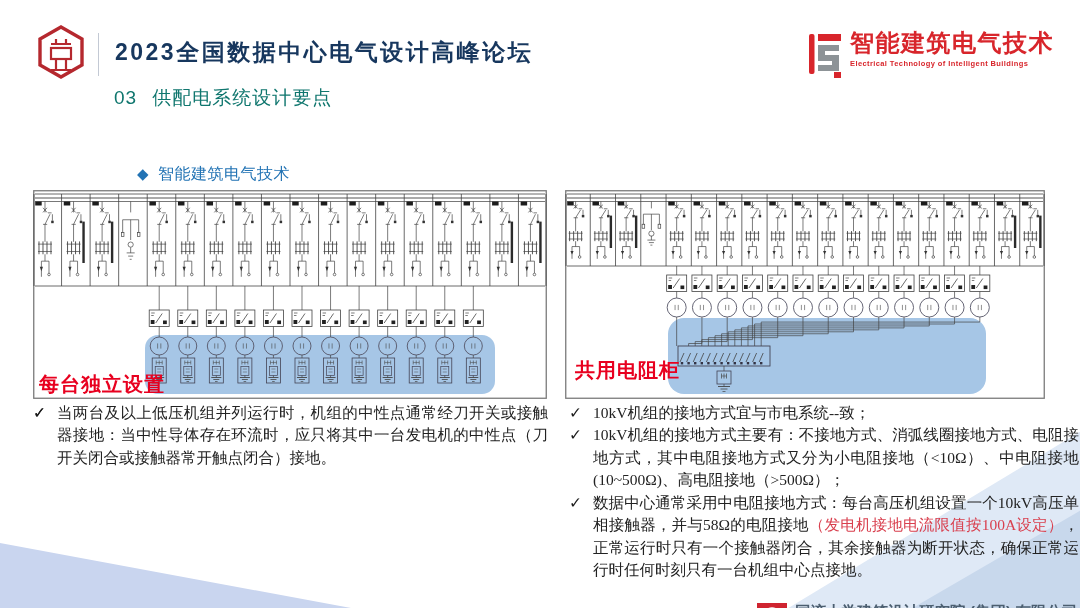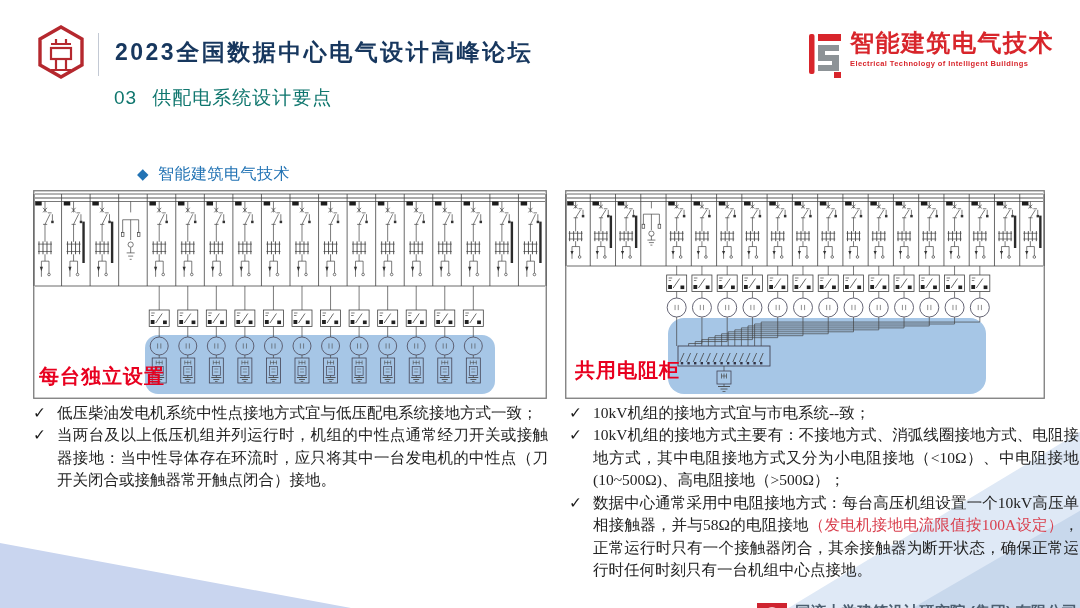--- a/index.html
+++ b/index.html
@@ -25,21 +25,21 @@
   .b1{position:absolute;left:119px;top:126px;font-size:16px;color:#2273b4;letter-spacing:.5px;}
   .sq{display:inline-block;width:11px;height:11px;background:#2273b4;margin-right:11px;}
   .b2{position:absolute;left:137px;top:164px;font-size:16px;color:#2273b4;letter-spacing:.5px;}
   .dia{color:#2273b4;margin-right:9px;font-size:15px;}
   
   .panel{position:absolute;top:190px;background:#fff;}
   .panel-left{left:33px;width:514px;height:209px;}
   .panel-right{left:565px;width:576px;height:209px;}
   .diagram-label{position:absolute;font-weight:bold;color:#e8001f;font-size:20px;
                  letter-spacing:1px;white-space:nowrap;}
-  .panel-left .diagram-label{left:6px;bottom:9px;}
+  .panel-left .diagram-label{left:6px;bottom:1px;}
   .panel-right .diagram-label{left:10px;bottom:15px;}
   
   .notes{position:absolute;top:402px;font-family:"Liberation Serif","DejaVu Serif",serif;
          color:#222;font-size:15.5px;line-height:1.45;}
   .notes-left{left:26px;width:522px;}
   .notes-right{left:562px;width:517px;}
   .notes-title{margin:0 0 0 2px;}
   .notes ul{list-style:none;margin:0;padding:0;}
   .notes li{position:relative;padding-left:31px;text-align:justify;}
   .check{position:absolute;left:7px;top:0;color:#1b1b1b;}
@@ -1437,21 +1437,21 @@
           <line x1="153" y1="196.5" x2="165" y2="196.5" stroke="#444" stroke-width="0.9"></line>
           <line x1="155.5" y1="199" x2="162.5" y2="199" stroke="#444" stroke-width="0.8"></line>
           <line x1="157.5" y1="201.5" x2="160.5" y2="201.5" stroke="#444" stroke-width="0.7"></line>
         </g>
       </svg>
     <div class="diagram-label">共用电阻柜</div>
   </div>
 
   <div class="notes notes-left">
     <ul>
-        <li><span class="check">✓</span><span><span>低压柴油发电机系统中性点接地方式宜与低压配电系统接地方式一致；</span></span></li>
+        <li><span class="check">✓</span></li>
         <li><span class="check">✓</span><span><span>当两台及以上低压机组并列运行时，机组的中性点通常经刀开关或接触器接地：当中性导体存在环流时，应只将其中一台发电机的中性点（刀开关闭合或接触器常开触点闭合）接地。</span></span></li>
       </ul>
   </div>
   <div class="notes notes-right">
     <ul>
         <li><span class="check">✓</span><span><span>10kV机组的接地方式宜与市电系统--致；</span></span></li>
         <li><span class="check">✓</span><span><span>10kV机组的接地方式主要有：不接地方式、消弧线圈接地方式、电阻接地方式，其中电阻接地方式又分为小电阻接地（&lt;10Ω）、中电阻接地(10~500Ω)、高电阻接地（&gt;500Ω）；</span></span></li>
         <li><span class="check">✓</span><span><span>数据中心通常采用中电阻接地方式：每台高压机组设置一个10kV高压单相接触器，并与58Ω的电阻接地</span><span class="red">（发电机接地电流限值按100A设定）</span><span>，正常运行时只有一个接触器闭合，其余接触器为断开状态，确保正常运行时任何时刻只有一台机组中心点接地。</span></span></li>
       </ul>
   </div>

